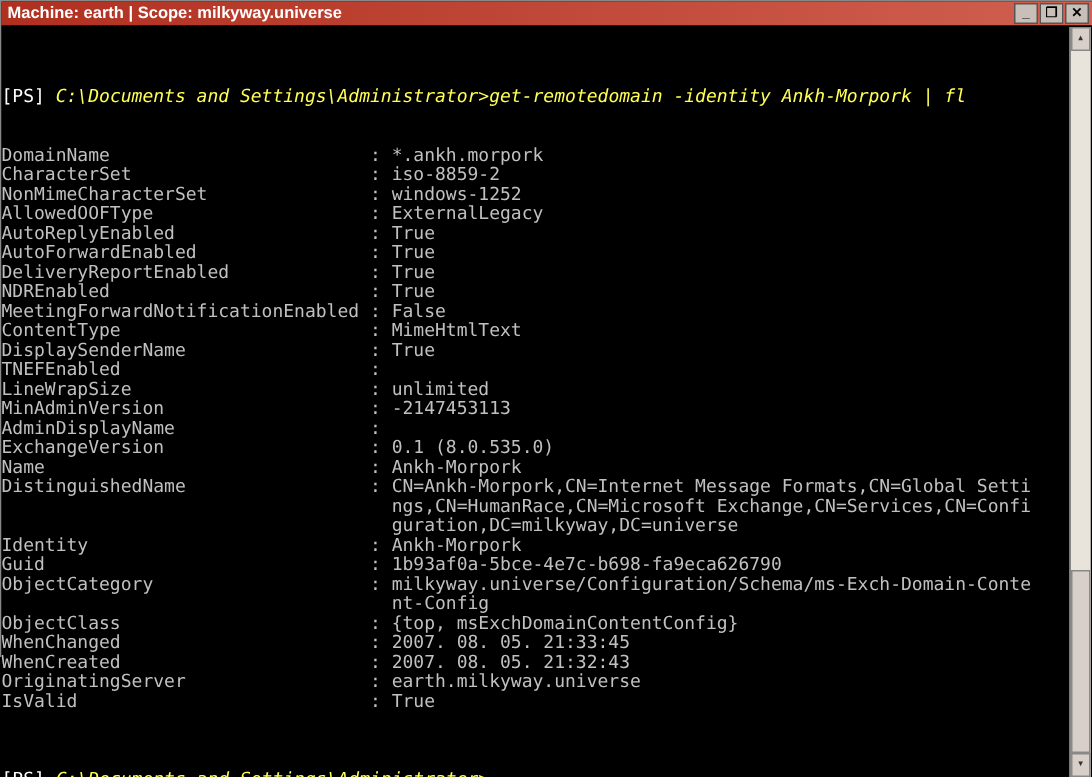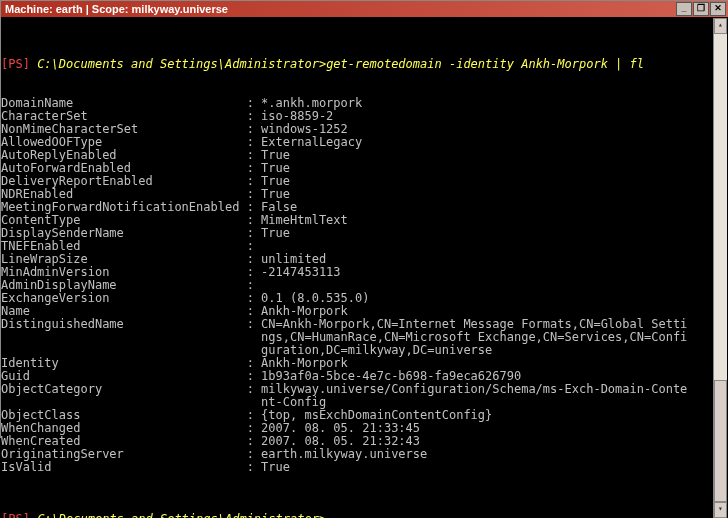--- a/index.html
+++ b/index.html
@@ -56,21 +56,21 @@
     color: #c0c0c0;
     padding: 2px 4px 2px 0;
     line-height: 13px;
     white-space: pre;
     font-family: "Lucida Console", "Consolas", monospace;
     font-size: 12px;
     height: calc(518px - 16px - 4px);
     overflow: hidden;
     position: relative;
   }
-  .ps { color: #ef4444; }
+  .ps { color: #ffffff; }
   .cmd { color: #ffff55; font-style: italic; }
   .row { white-space: pre; }
   .scrollbar {
     position: absolute;
     right: 1px;
     top: 1px;
     bottom: 1px;
     width: 13px;
     background: #d8d0c8;
     display: flex;

